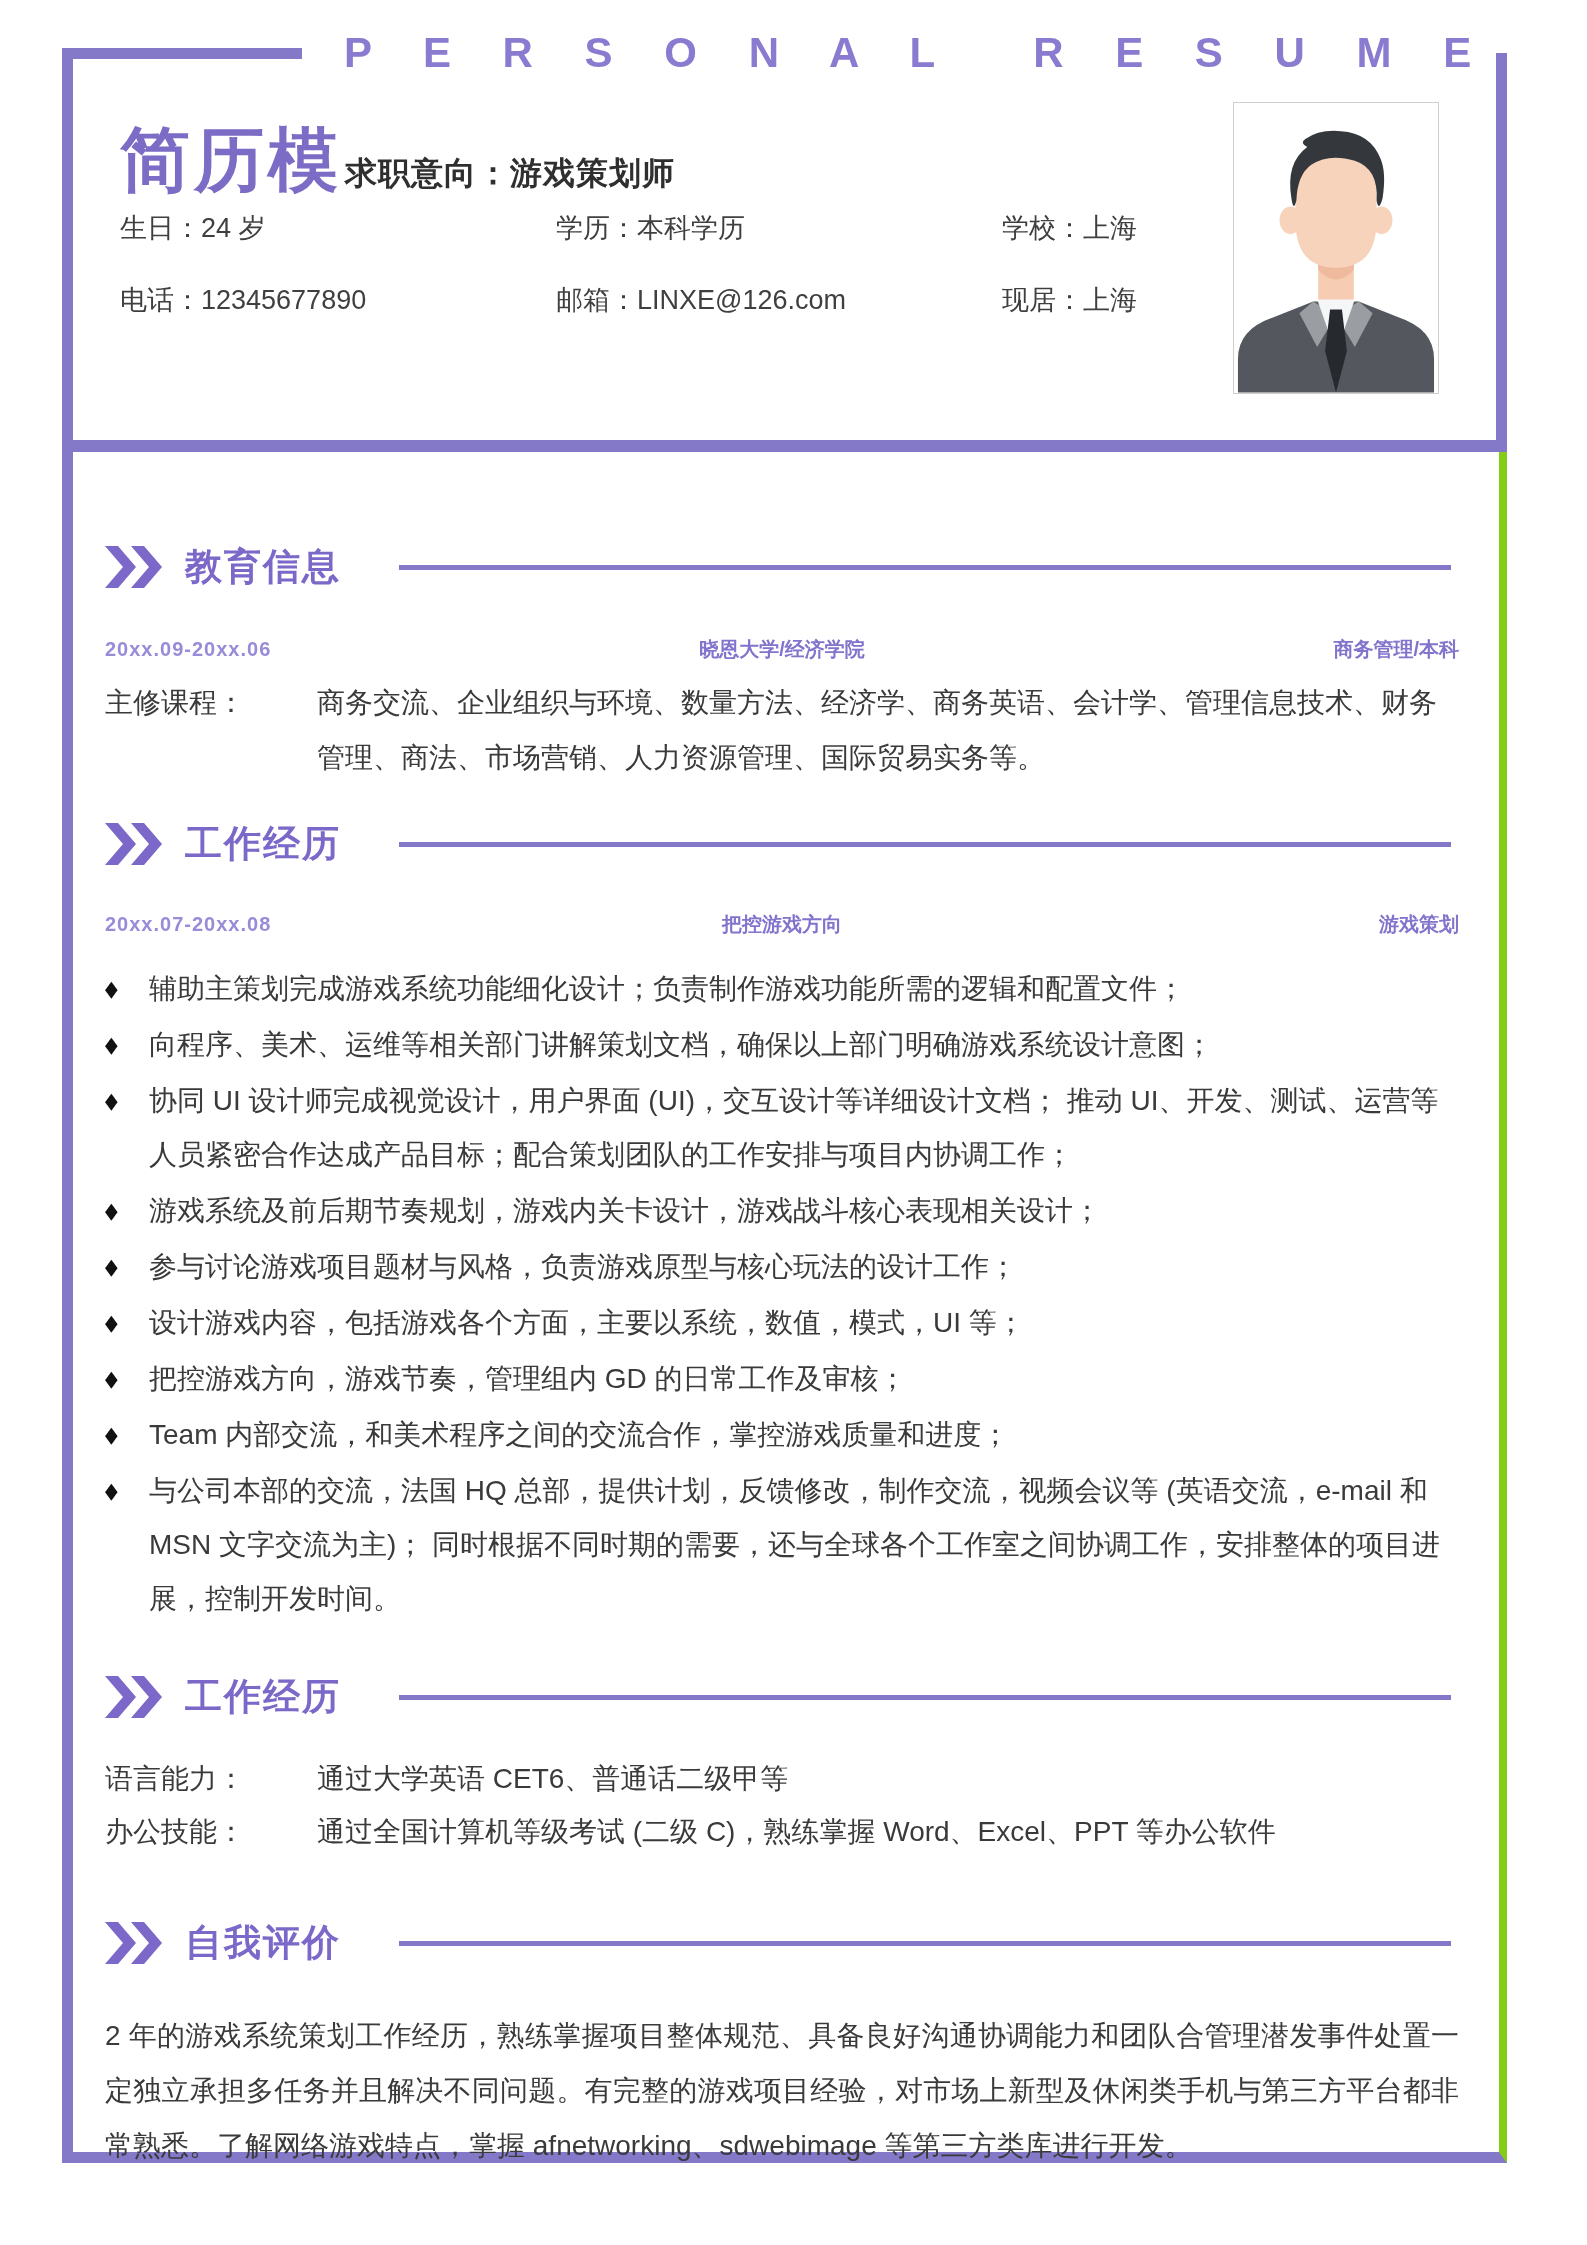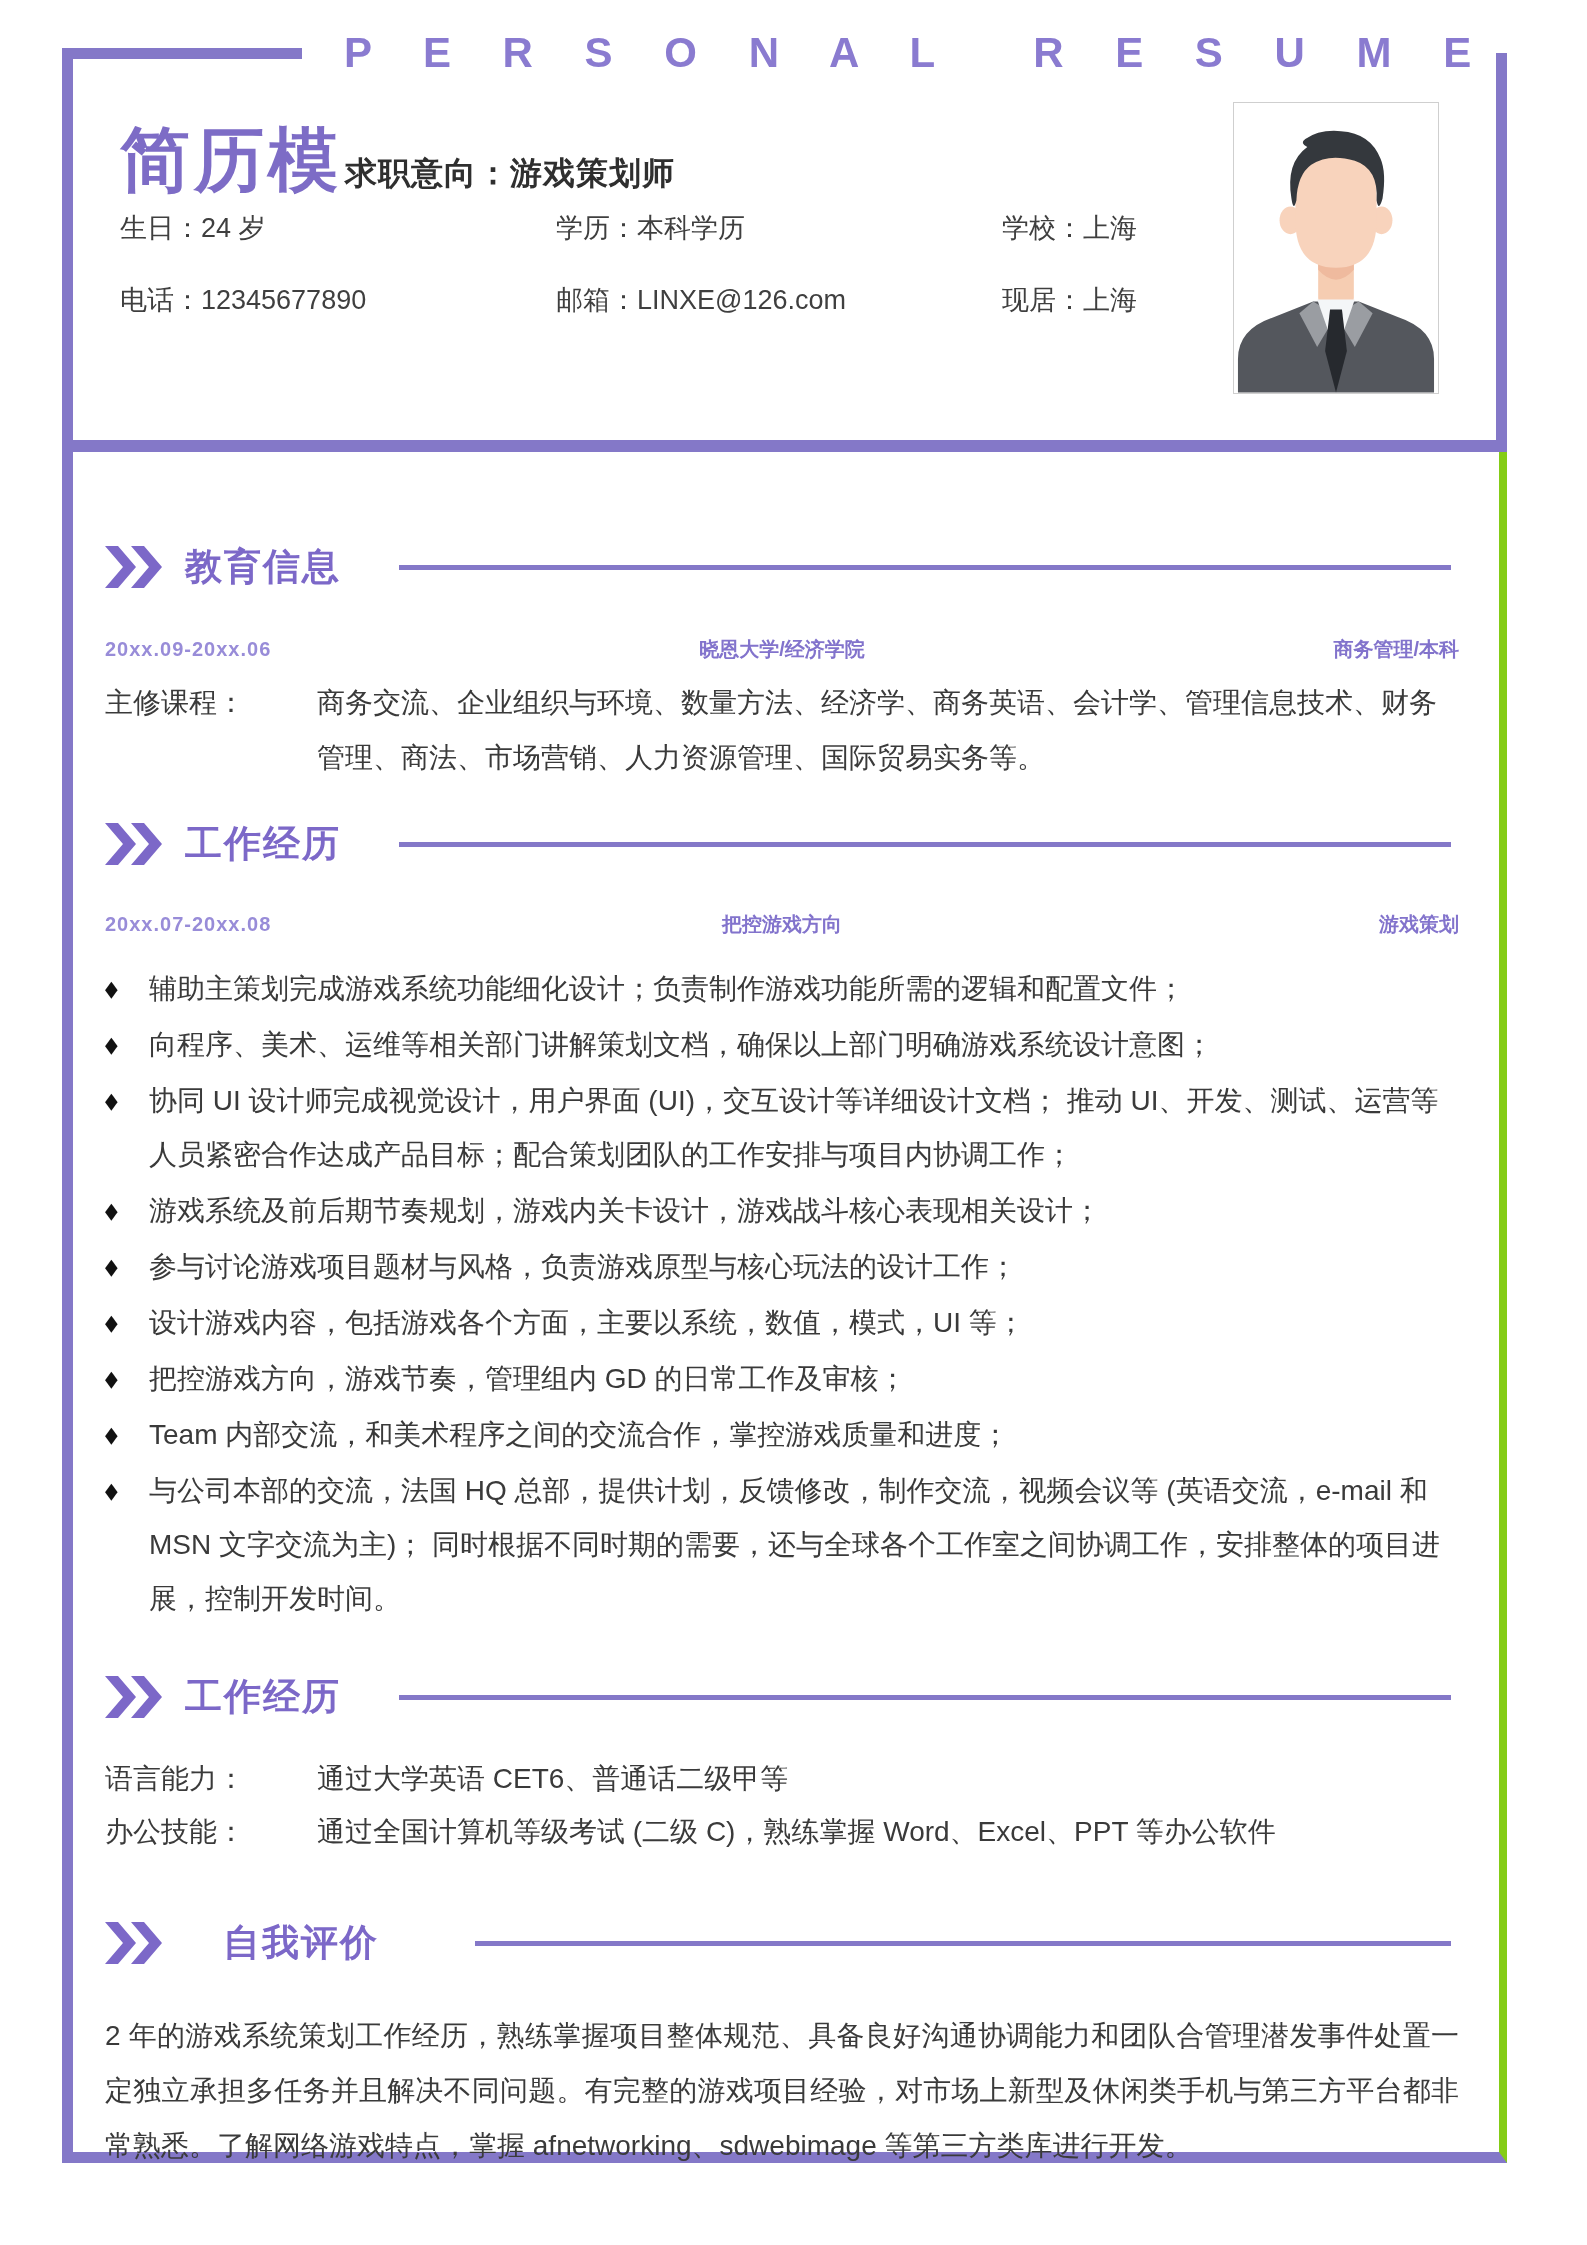--- a/index.html
+++ b/index.html
@@ -78,21 +78,21 @@
     margin:40px 0 0 0;font-size:28px;line-height:55px;color:#3a3a3a;text-align:justify;
   }
 
   
   .sec-edu{margin-top:90px;}
   .edu-row{margin-top:44px;}
   .edu-courses{margin-top:12px;}
   .sec-work{margin-top:34px;}
   .work-row{margin-top:42px;}
   .sec-skill{margin-top:46px;}
-  .sec-eval{margin-top:60px;gap:38px;}
+  .sec-eval{margin-top:60px;}
 </style>
 </head>
 <body>
 
 <div class="page">
 
   <div class="brand-row">
     <span class="rule-seg rule-left"></span>
     <div class="brand-text">
       <span>P E R S O N A L</span>

